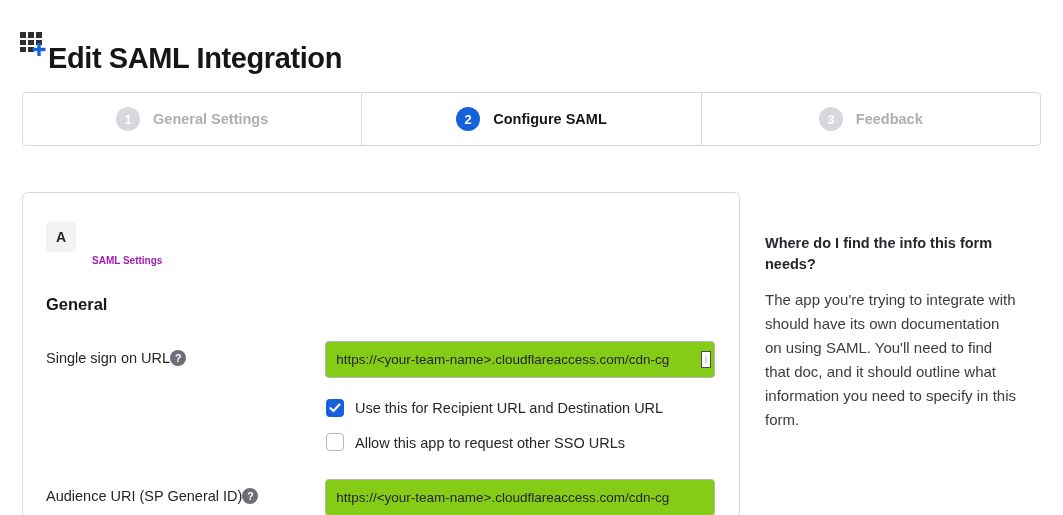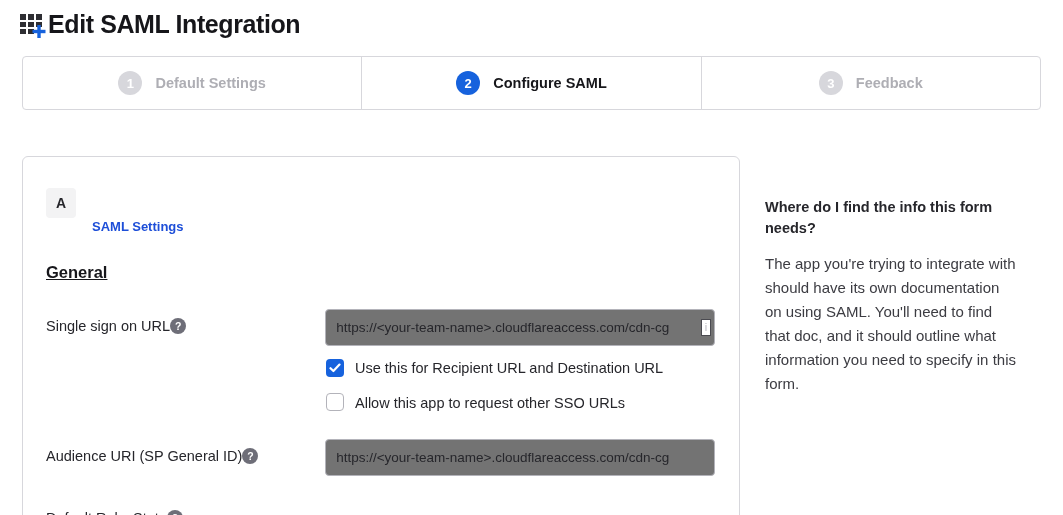--- a/index.html
+++ b/index.html
@@ -2,57 +2,57 @@
 <html><head>
 <meta charset="utf-8">
 <style>
   * { margin:0; padding:0; box-sizing:border-box; }
   html,body { width:1063px; height:515px; overflow:hidden; background:#ffffff;
     font-family:"Liberation Sans", sans-serif; color:#17171b; }
 
   
   .header { display:flex; align-items:center; padding:9px 0 0 19px; }
   .app-icon { width:27px; height:28px; margin-top:2px; }
-  .page-title { font-size:25px; font-weight:700; letter-spacing:-0.4px; color:#16161a; margin-left:2px; }
+  .page-title { font-size:29px; font-weight:700; letter-spacing:-0.4px; color:#16161a; margin-left:2px;margin-top:33px; }
 
   
   .steps { display:flex; margin:17px 22px 0 22px; border:1px solid #d7d7dc; border-radius:4px; height:54px; background:#fff; }
   .step { flex:1; display:flex; align-items:center; justify-content:center; gap:13px; border-right:1px solid #d7d7dc; cursor:pointer; }
   .step:last-child { border-right:none; }
   .step-num { width:24px; height:24px; border-radius:50%; background:#d7d7dc; color:#ffffff;
     font-weight:700; font-size:13px; display:flex; align-items:center; justify-content:center; flex:0 0 auto; }
   .step.active .step-num { background:#1662dd; }
   .step-label { font-size:14.5px; font-weight:700; color:#aeaeb4; }
   .step.active .step-label { color:#17171b; }
 
   
   .content { display:flex; align-items:flex-start; margin-top:46px; padding-left:22px; }
   .panel { width:718px; border:1px solid #d7d7dc; border-radius:6px; background:#fff;
     padding:14px 24px 60px 23px; min-height:420px; }
 
   .section-head { display:flex; align-items:center; gap:16px; }
   .section-badge { width:30px; height:30px; background:#f3f3f4; border-radius:4px; color:#26262b;
     font-weight:700; font-size:14px; display:flex; align-items:center; justify-content:center; }
-  .section-title { font-size:13px; font-weight:700; color:#1d4ed8;margin-top:48px; }
+  .section-title { font-size:10px; font-weight:700; color:#a21caf;margin-top:48px; }
 
-  .group-heading { margin-top:29px; font-size:16.5px; font-weight:700; color:#17171b;text-decoration:underline; }
+  .group-heading { margin-top:29px; font-size:16.5px; font-weight:700; color:#17171b; }
 
   .form-row { display:flex; margin-top:27px; }
   .label-col { width:280px; display:flex; align-items:flex-start; padding-top:9px;
     align-self:flex-start; font-size:14.5px; color:#26262b; }
   .field-col { width:391px; position:relative; }
   .help { width:16px; height:16px; border-radius:50%; background:#6e6e78; color:#fff;
     font-size:10.5px; font-weight:700; display:inline-flex; align-items:center; justify-content:center;
     cursor:pointer; flex:0 0 auto; }
   input.text { width:100%; height:37px; border:1px solid #b3b3ba; border-radius:4px;
-    padding:16px 10px; font-size:13.5px; color:#26262b; font-family:"Liberation Sans", sans-serif; background:#737373; }
+    padding:16px 10px; font-size:13.5px; color:#26262b; font-family:"Liberation Sans", sans-serif; background:#84cc16; }
   .caret-box { position:absolute; right:4px; top:10px; width:10px; height:17px; border:1px solid #4a4a50;
     font-size:11px; color:#b9b9bf; text-align:center; line-height:15px; background:#fff; }
 
-  .checkbox-row { display:flex; align-items:center; gap:11px; margin-left:280px; margin-top:13px;
+  .checkbox-row { display:flex; align-items:center; gap:11px; margin-left:280px; margin-top:21px;
     font-size:14.5px; color:#26262b; cursor:pointer; }
   .checkbox-row + .checkbox-row { margin-top:16px;align-items:flex-end; }
   .cb { width:18px; height:18px; border-radius:4px; flex:0 0 auto; }
   .cb.checked { background:#1662dd; display:flex; align-items:center; justify-content:center; }
   .cb.checked svg { display:block; }
   .cb.unchecked { background:#fff; border:1px solid #b3b3ba; }
 
   .row-audience { margin-top:28px; }
   .row-relay { margin-top:25px;flex-direction:column; }
   .hint { margin-left:280px; margin-top:7px; font-size:14px; color:#6e6e78; }
@@ -83,21 +83,21 @@
           <line x1="13.5" y1="20.5" x2="26.5" y2="20.5"></line>
       </g>
     </svg>
   </span>
   <h1 class="page-title">Edit SAML Integration</h1>
 </div>
 
 <div class="steps">
   <div class="step">
     <span class="step-num">1</span>
-    <span class="step-label">Default Settings</span>
+    <span class="step-label">General Settings</span>
   </div>
   <div class="step active">
     <span class="step-num">2</span>
     <span class="step-label">Configure SAML</span>
   </div>
   <div class="step">
     <span class="step-num">3</span>
     <span class="step-label">Feedback</span>
   </div>
 </div>

